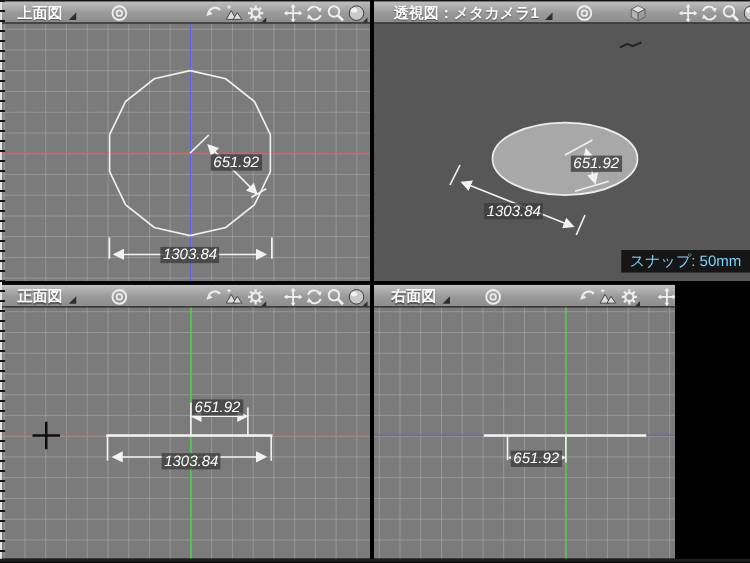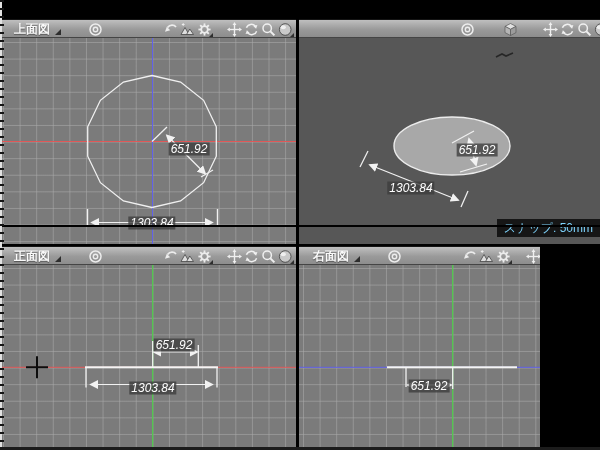--- a/index.html
+++ b/index.html
@@ -1,18 +1,18 @@
 <!DOCTYPE html>
 <html><head>
 <meta charset="utf-8">
 <style>
   html,body{margin:0;padding:0;background:#000;}
   #stage{position:relative;width:600px;height:450px;background:#000;overflow:hidden;
          font-family:"Liberation Sans","DejaVu Sans",sans-serif;}
-  .vp{position:absolute;overflow:hidden;margin-top:19px;}
+  .vp{position:absolute;overflow:hidden;}
   .vp-header{position:absolute;top:0;left:0;right:0;height:19px;
     background:linear-gradient(#bfbfbf,#9a9a9a 55%,#8d8d8d);
     border-top:1px solid #141414;border-bottom:1px solid #454545;box-sizing:border-box;}
   .vp-title-group{position:absolute;left:14px;top:0;height:18px;display:flex;align-items:center;cursor:default;}
   .vp-title{font-size:12px;font-weight:bold;color:#fafafa;text-shadow:0 1px 1px rgba(0,0,0,.45);white-space:nowrap;}
   .tri{width:0;height:0;border-left:6px solid transparent;border-bottom:6px solid #2e2e2e;margin-left:5px;margin-top:6px;}
   .hico{position:relative;width:17px;height:18px;display:flex;align-items:center;justify-content:center;}
   .tri-sm{position:absolute;right:0;bottom:1px;width:0;height:0;border-left:4px solid transparent;border-bottom:4px solid #2e2e2e;}
   .hdr-target{position:absolute;left:87px;top:0;}
   .vp-tr .hdr-target{left:160px;}
@@ -142,20 +142,24 @@
         <path d="M87.5,171 V188 M217.5,171 V188" stroke="#f2f2f2" stroke-width="1.4"></path>
         <line x1="92" y1="184.5" x2="212" y2="184.5" stroke="#f2f2f2" stroke-width="1.2" marker-start="url(#aht)" marker-end="url(#aht)"></line>
       </svg>
       <div class="dim" style="left:189px;top:111px;">651.92</div>
       <div class="dim" style="left:152px;top:185px;">1303.84</div>
     </div>
   </div>
 
   <div class="vp vp-tr" style="left:299px;top:0;width:301px;height:225px;">
     <div class="vp-header">
+      <div class="vp-title-group" style="left:16px;">
+        <span class="vp-title">透視図：メタカメラ1</span>
+        <span class="tri"></span>
+      </div>
       <div class="hico hdr-target">
         <svg width="15" height="15" viewBox="0 0 15 15">
             <circle cx="7.5" cy="7.5" r="5.5" fill="none" stroke="#ededed" stroke-width="1.5"></circle>
             <circle cx="7.5" cy="7.5" r="2.2" fill="none" stroke="#ededed" stroke-width="1.4"></circle>
           </svg>
       </div>
       <div class="hico hdr-cube">
         <svg width="15" height="15" viewBox="0 0 15 15">
             <polygon points="7.5,1.5 13,4.4 7.5,7.3 2,4.4" fill="#e2e2e2" stroke="#5a5a5a" stroke-width="0.7"></polygon>
             <polygon points="2,4.4 7.5,7.3 7.5,13.5 2,10.6" fill="#b5b5b5" stroke="#5a5a5a" stroke-width="0.7"></polygon>

